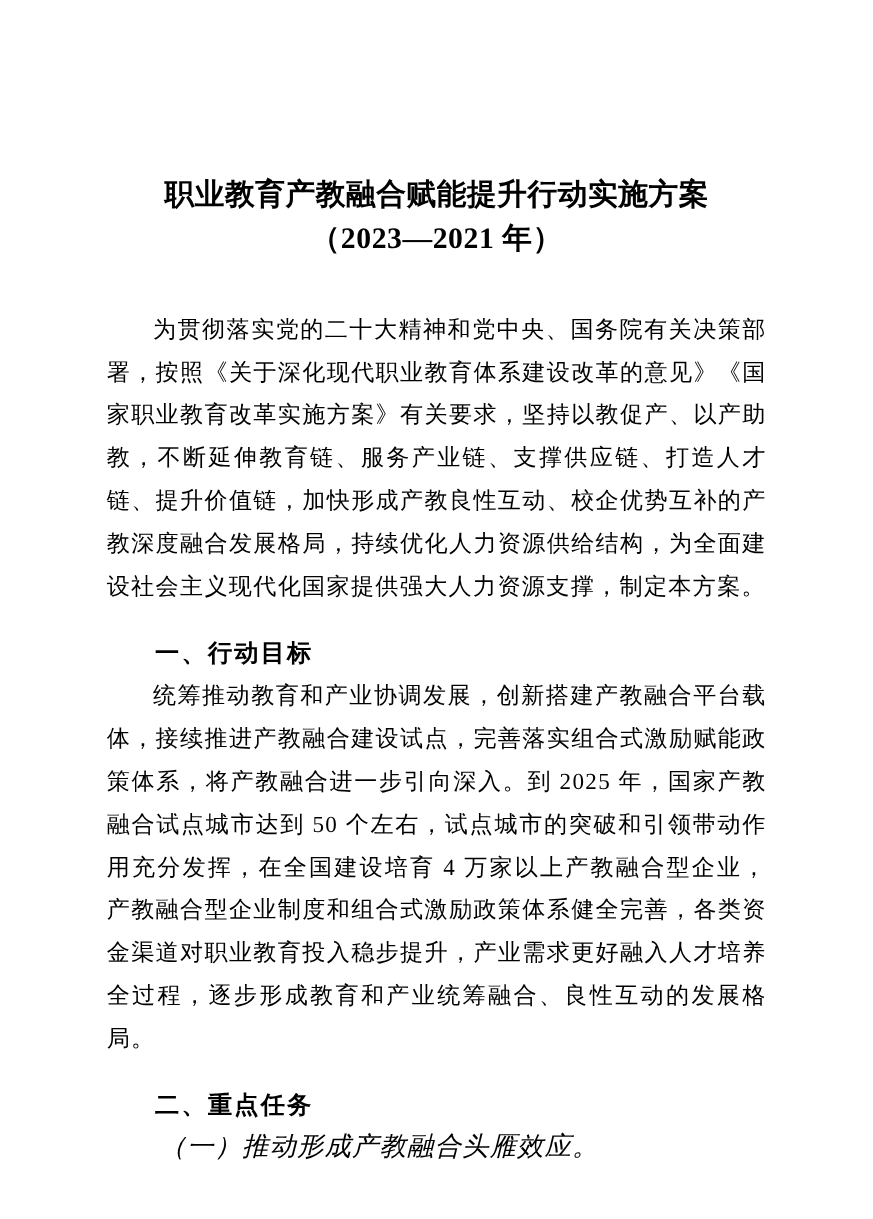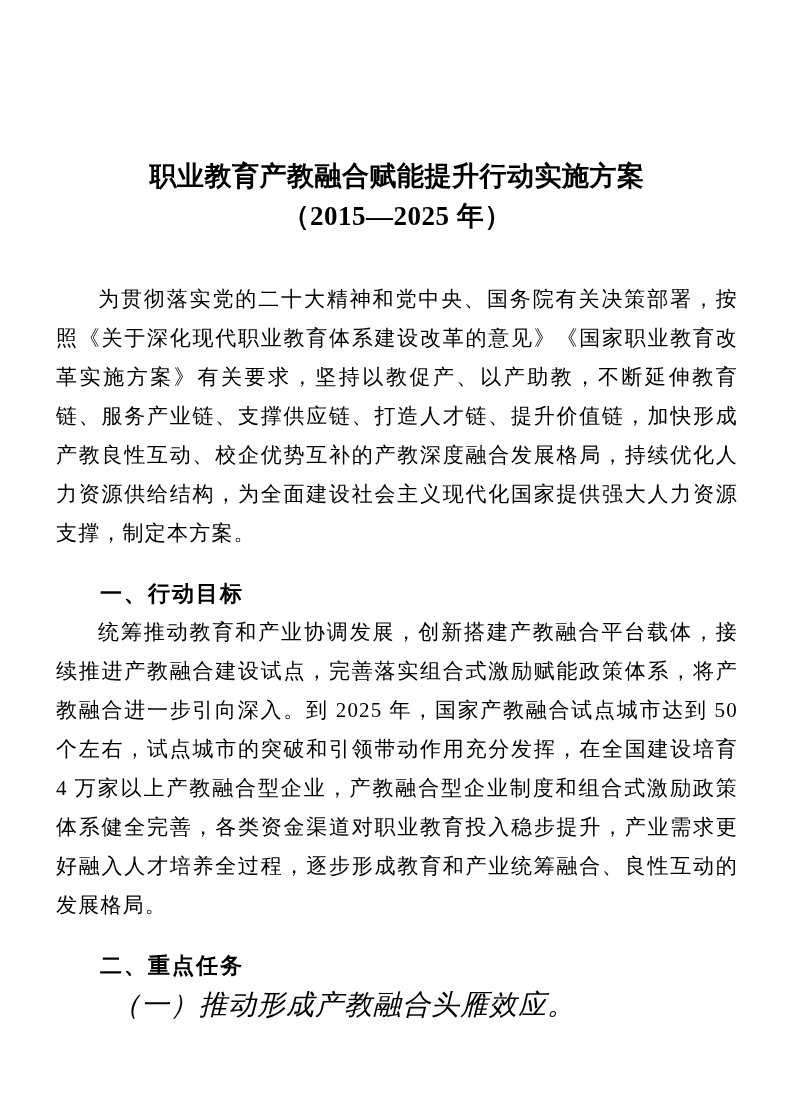--- a/index.html
+++ b/index.html
@@ -6,21 +6,21 @@
     margin: 0;
     padding: 0;
     background: #ffffff;
   }
   .page {
     position: relative;
     width: 794px;
     height: 1108px;
     background: #ffffff;
     box-sizing: border-box;
-    padding: 0 56px;
+    padding: 0 97px;
     overflow: hidden;
     color: #000000;
     font-family: "Liberation Serif", serif;
   }
   .title {
     margin: 0;
     padding-top: 156px;
     font-size: 27px;
     line-height: 40px;
     font-weight: 700;
@@ -48,35 +48,35 @@
     margin: 21px 0 0 0;
     font-size: 22px;
     line-height: 39px;
     font-weight: 700;
     text-indent: 2em;
     letter-spacing: 2px;
     font-family: "Liberation Sans", sans-serif;
   }
   .sub-heading {
     margin: 0;
-    font-size: 28px;
+    font-size: 24px;
     line-height: 39px;
     font-style: italic;
     text-indent: 2em;
     letter-spacing: 1px;
     font-family: "Liberation Serif", serif;
   }
 </style>
 </head>
 <body>
 
 <div class="page">
   <h1 class="title">
     <span class="title-line">职业教育产教融合赋能提升行动实施方案</span>
-    <span class="title-line">（2015—2025 年）</span>
+    <span class="title-line">（2023—2021 年）</span>
   </h1>
 
   <p class="body-para first">为贯彻落实党的二十大精神和党中央、国务院有关决策部署，按照《关于深化现代职业教育体系建设改革的意见》《国家职业教育改革实施方案》有关要求，坚持以教促产、以产助教，不断延伸教育链、服务产业链、支撑供应链、打造人才链、提升价值链，加快形成产教良性互动、校企优势互补的产教深度融合发展格局，持续优化人力资源供给结构，为全面建设社会主义现代化国家提供强大人力资源支撑，制定本方案。</p>
 
   <h2 class="section-heading">一、行动目标</h2>
 
   <p class="body-para">统筹推动教育和产业协调发展，创新搭建产教融合平台载体，接续推进产教融合建设试点，完善落实组合式激励赋能政策体系，将产教融合进一步引向深入。到 2025 年，国家产教融合试点城市达到 50 个左右，试点城市的突破和引领带动作用充分发挥，在全国建设培育 4 万家以上产教融合型企业，产教融合型企业制度和组合式激励政策体系健全完善，各类资金渠道对职业教育投入稳步提升，产业需求更好融入人才培养全过程，逐步形成教育和产业统筹融合、良性互动的发展格局。</p>
 
   <h2 class="section-heading">二、重点任务</h2>
 

